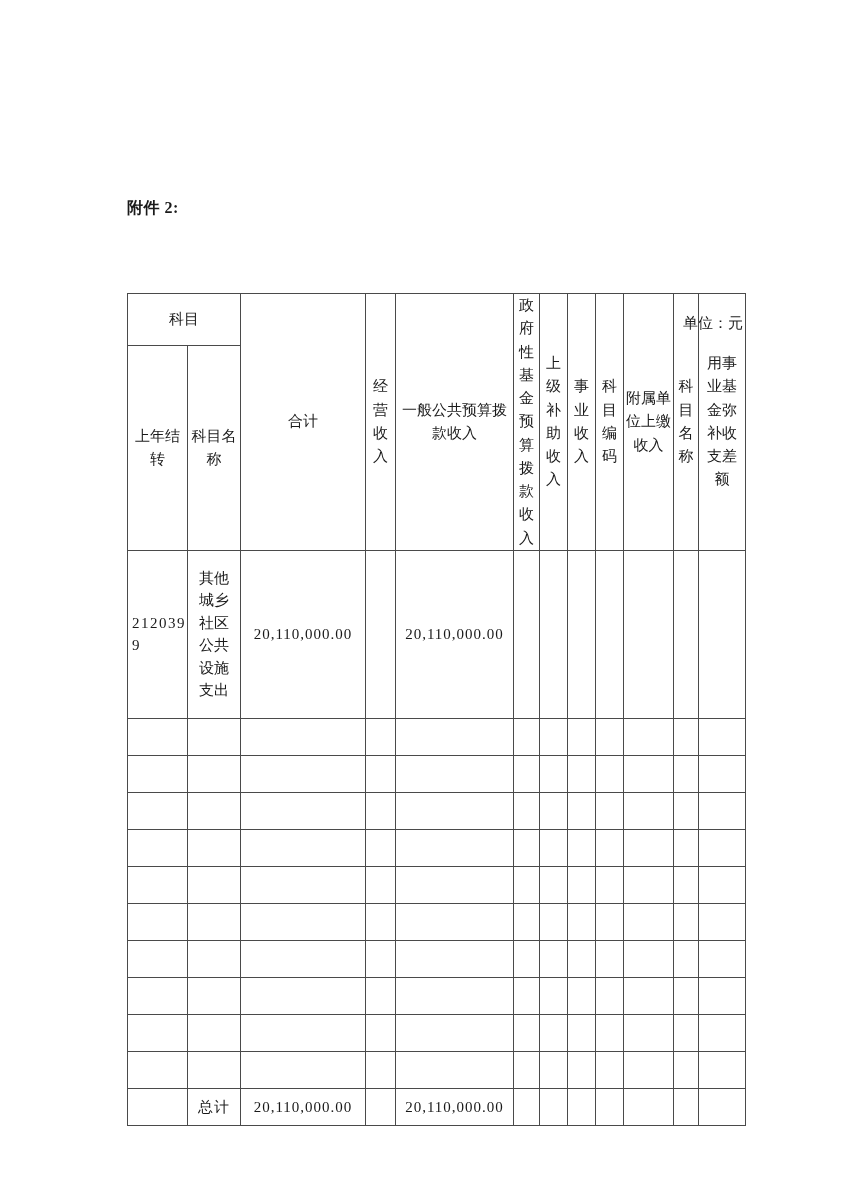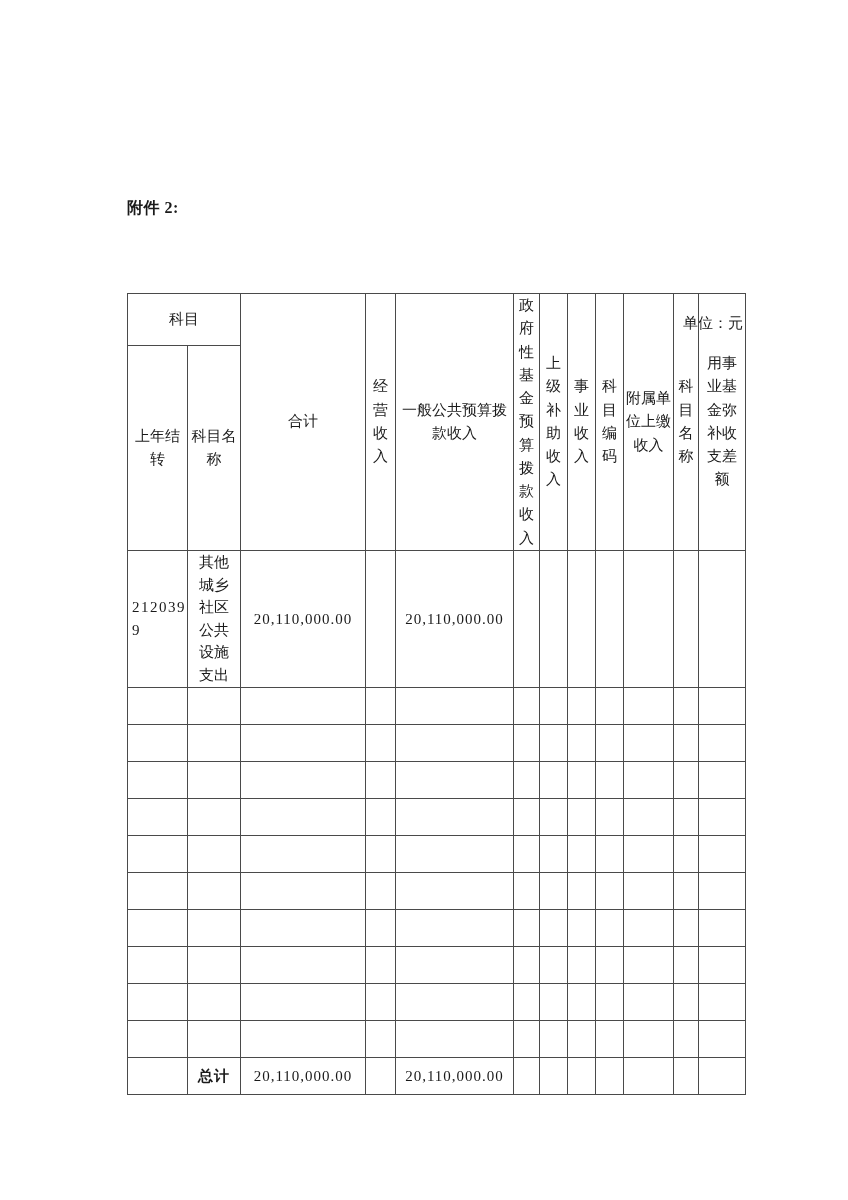--- a/index.html
+++ b/index.html
@@ -68,23 +68,23 @@
   tr.row-empty { height: 37px; }
   tr.row-total { height: 37px; }
   th.h-affiliated { padding: 0 8px; }
   th.h-fund { padding: 0 3px; }
   tr.row-data td.c0 {
     text-align: left;
     padding: 0 0 0 4px;
     letter-spacing: 1.5px;
     margin-top: 48px;
   }
-  tr.row-data td.c1 { padding: 0 4px; }
+  tr.row-data td.c1 { padding: 16px 4px; }
   td.c2, td.c4 { letter-spacing: 1px; }
-  tr.row-total td.c1 { font-weight: 700; letter-spacing: 1px; margin-top: 44px; }
+  tr.row-total td.c1 { font-weight: 400; letter-spacing: 1px; margin-top: 44px; }
 </style>
 </head>
 <body>
 
 <div class="page">
 
   <div class="attachment">附件 2:</div>
 
 
   <div class="unit">单位：元</div>

